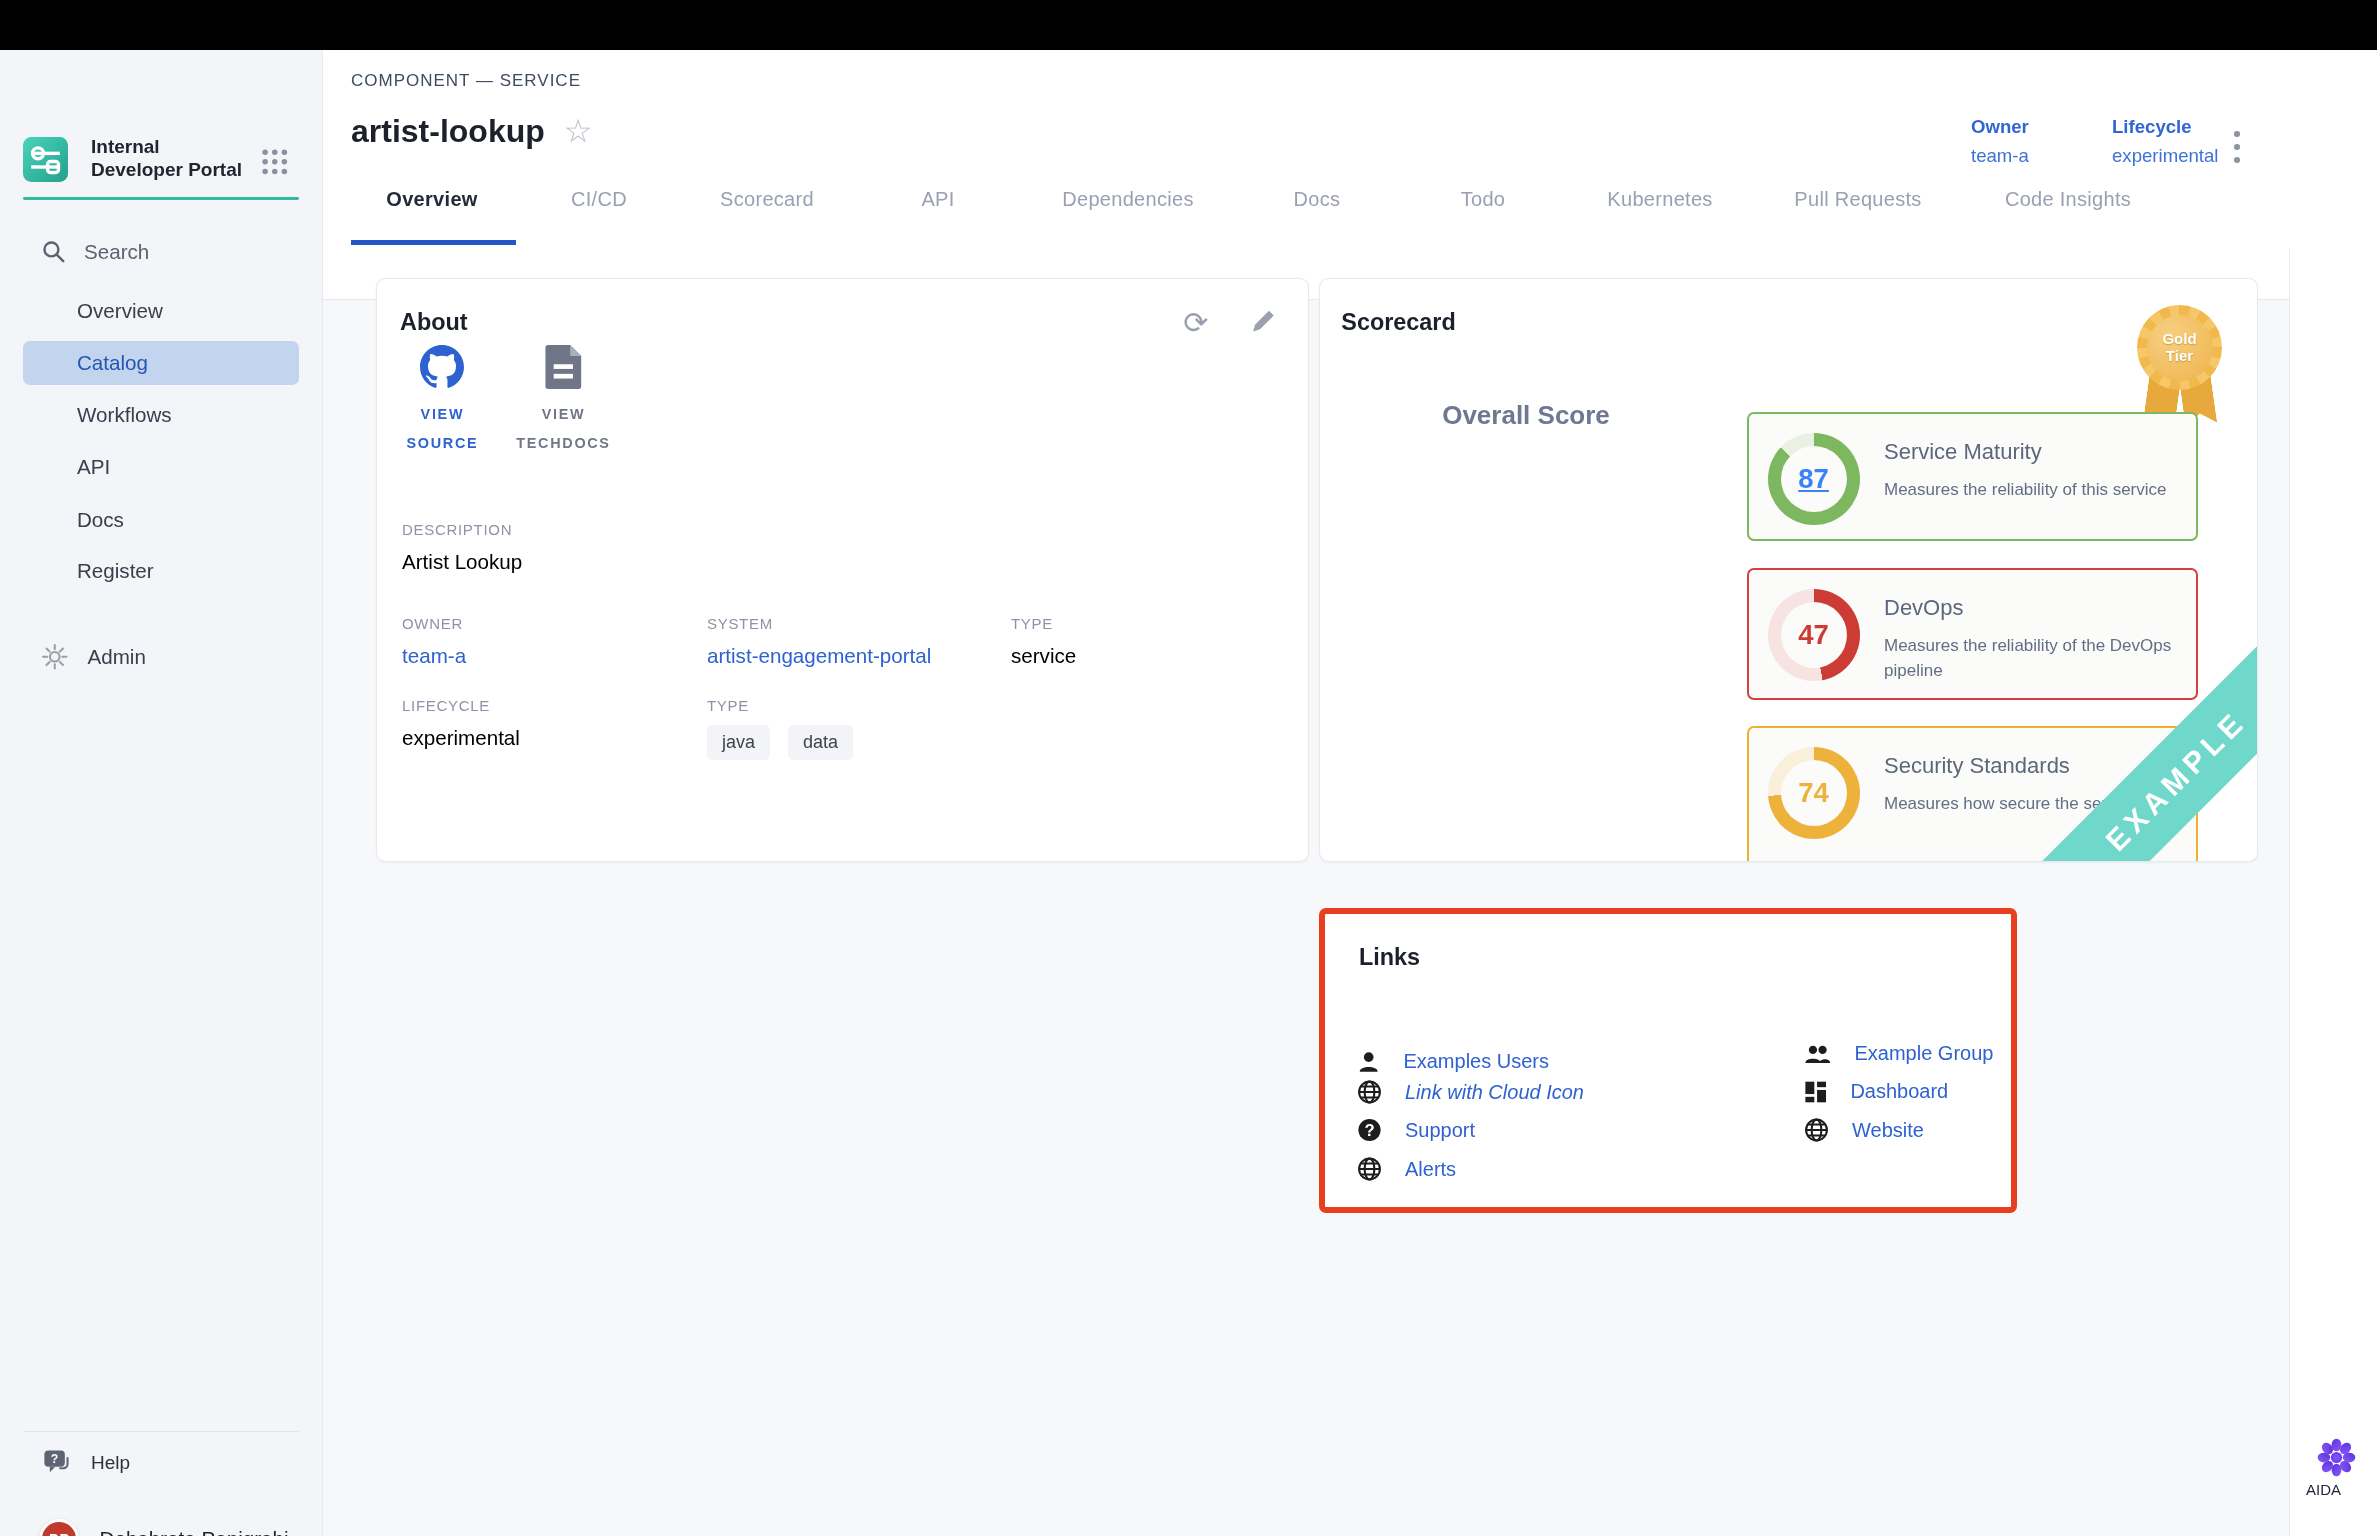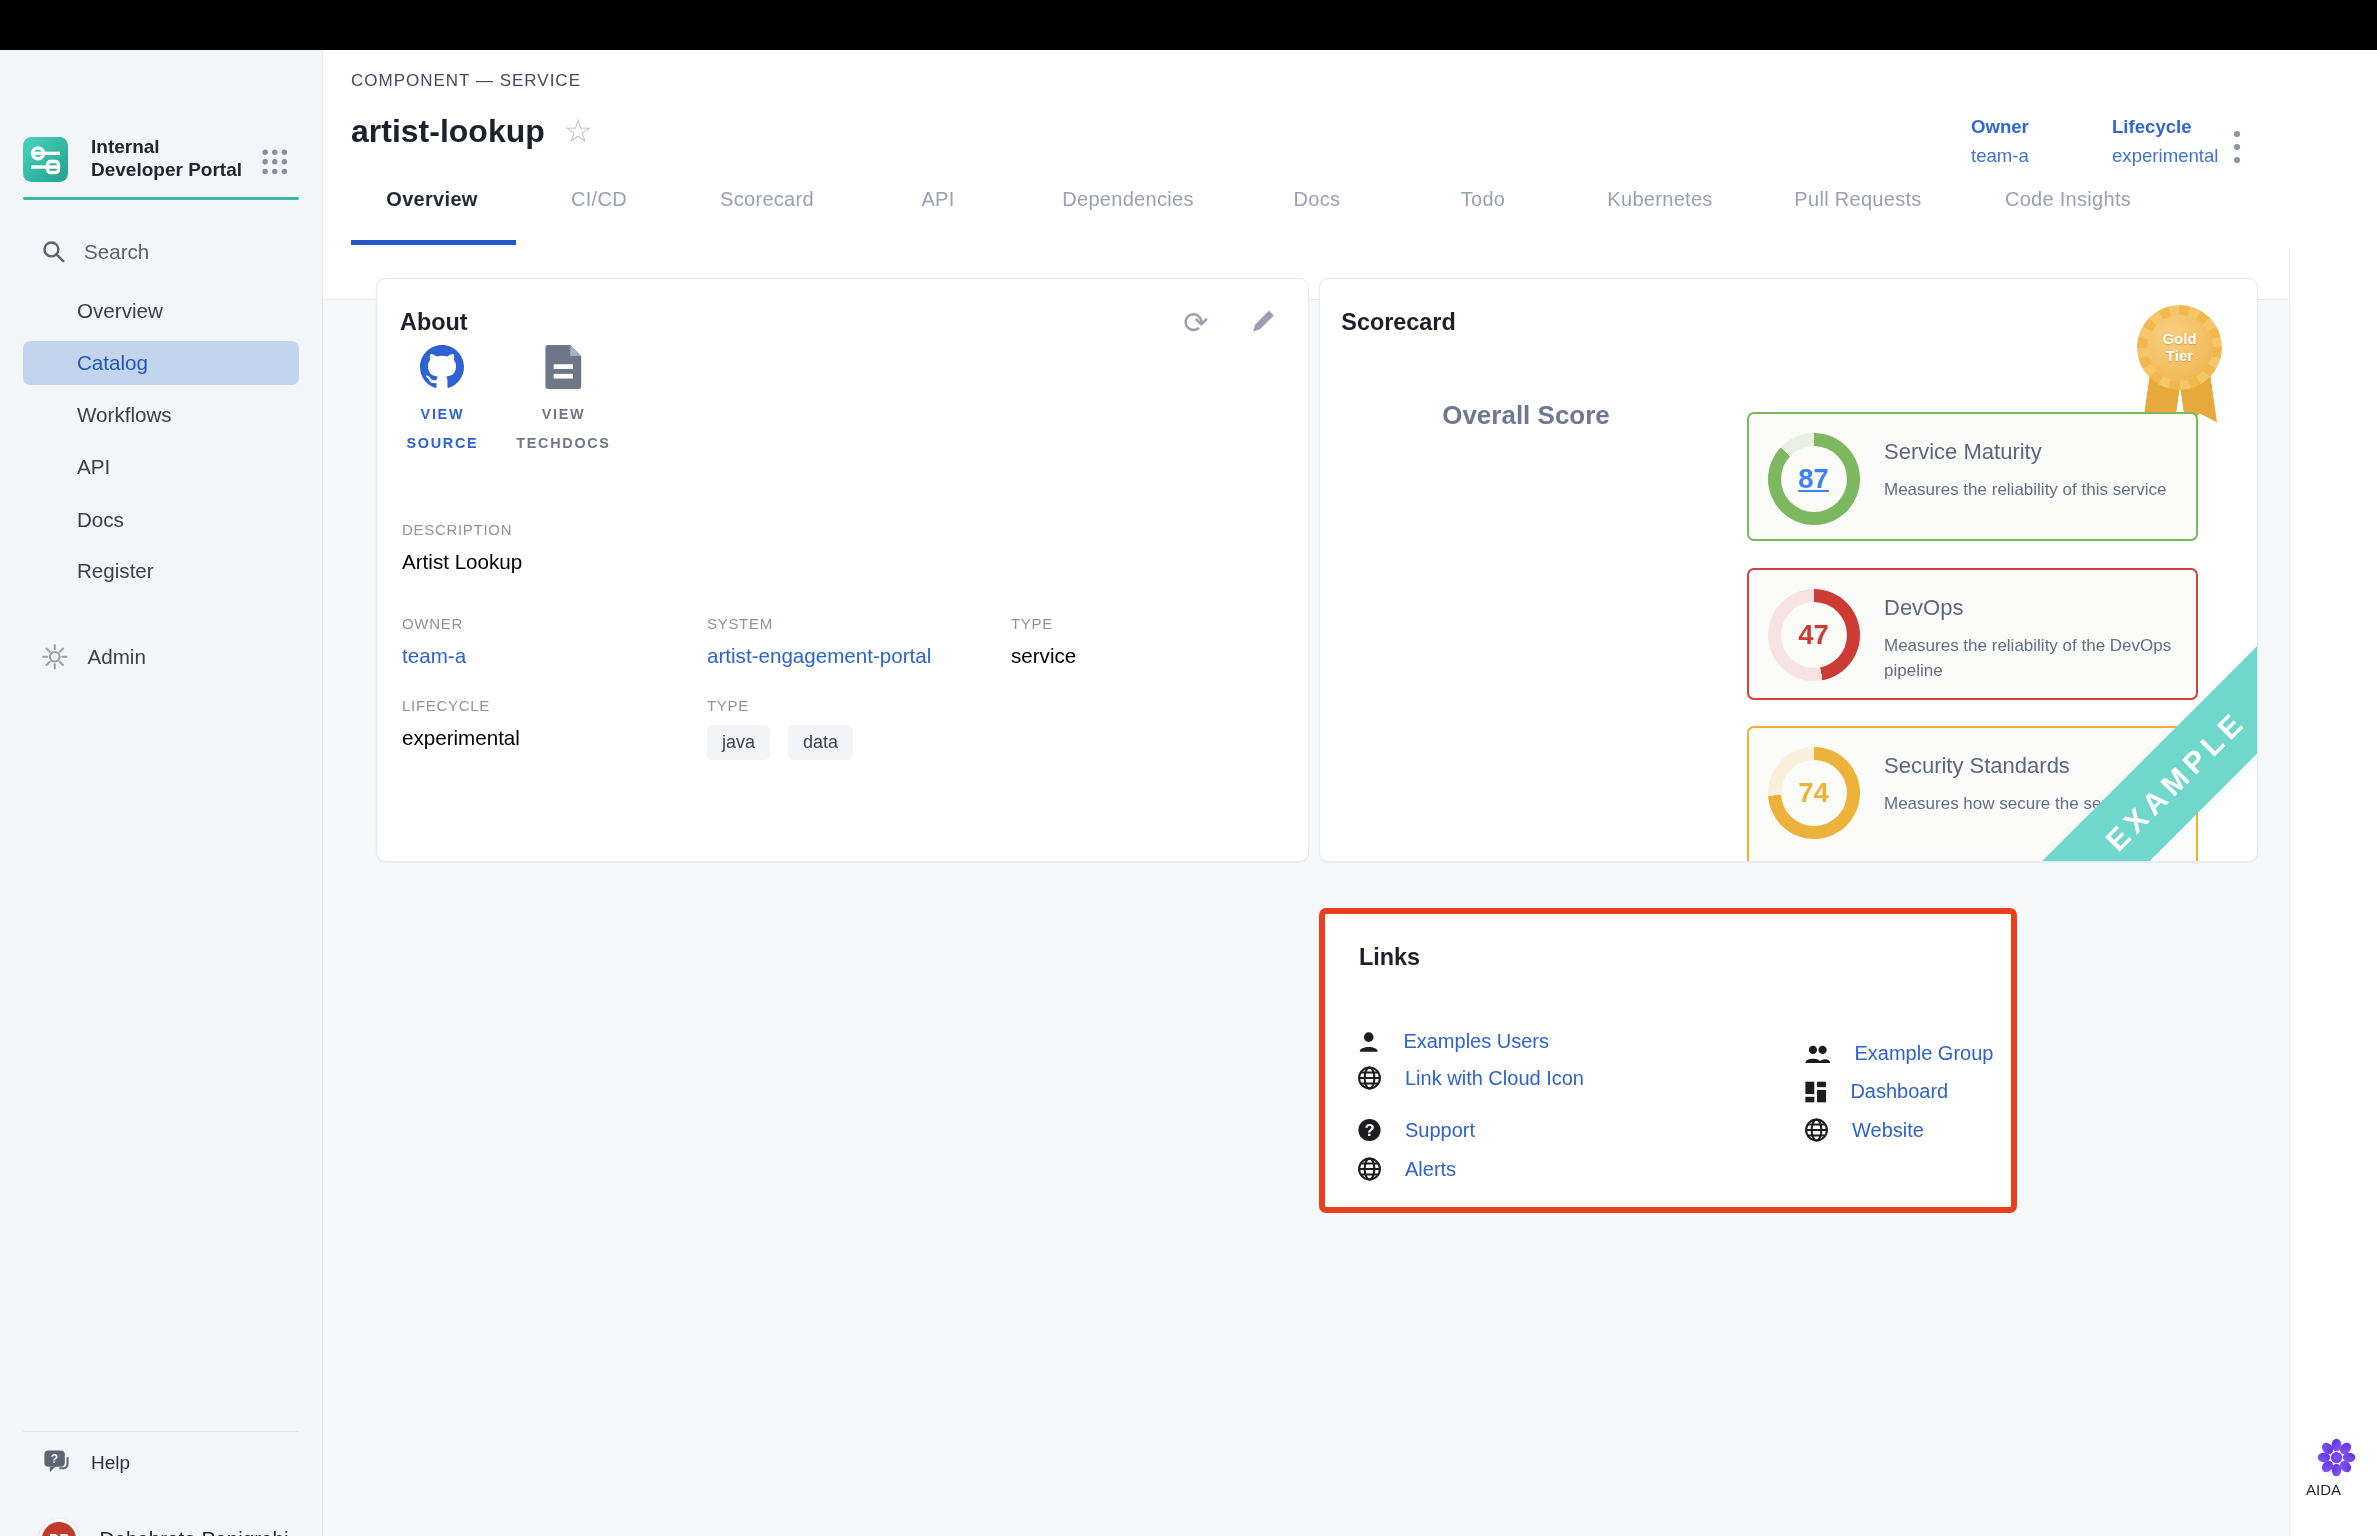--- a/index.html
+++ b/index.html
@@ -324,28 +324,28 @@
       <div class="ribbon-band">
           <span class="ribbon-text">EXAMPLE</span>
         </div>
     </div>
   </div>
 
 
   <div id="links-card" class="abs">
     <div class="abs card-title" style="left:34px;top:30px;">Links</div>
 
-    <div class="link-item" style="left:32px;top:128px;">
+    <div class="link-item" style="left:32px;top:148px;">
       <svg width="23.4" height="23.4" viewBox="0 0 34 34">
         <circle cx="17" cy="10" r="7" fill="#1d1d1f"></circle>
           <path d="M4 31 c0 -9 26 -9 26 0 z" fill="#1d1d1f"></path>
       </svg>
       <span class="txt">Examples Users</span>
     </div>
-    <div class="link-item" style="left:32px;top:164px;">
+    <div class="link-item" style="left:32px;top:178px;font-style:italic;">
       <svg width="25" height="25" viewBox="0 0 36 36">
         <g stroke="#1d1d1f" stroke-width="3" fill="none">
           <circle cx="18" cy="18" r="15"></circle>
             <ellipse cx="18" cy="18" rx="7" ry="15"></ellipse>
           <line x1="3" y1="18" x2="33" y2="18"></line>
             <line x1="5" y1="10" x2="31" y2="10"></line>
             <line x1="5" y1="26" x2="31" y2="26"></line>
         </g>
       </svg>
       <span class="txt">Link with Cloud Icon</span>

